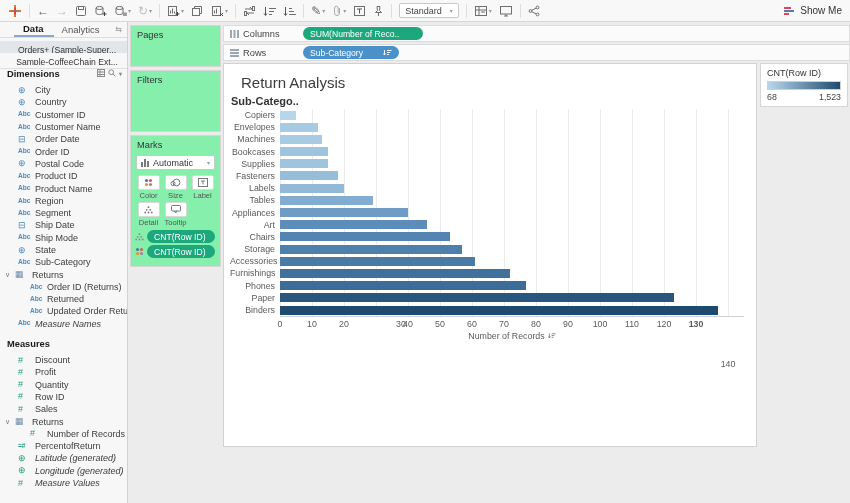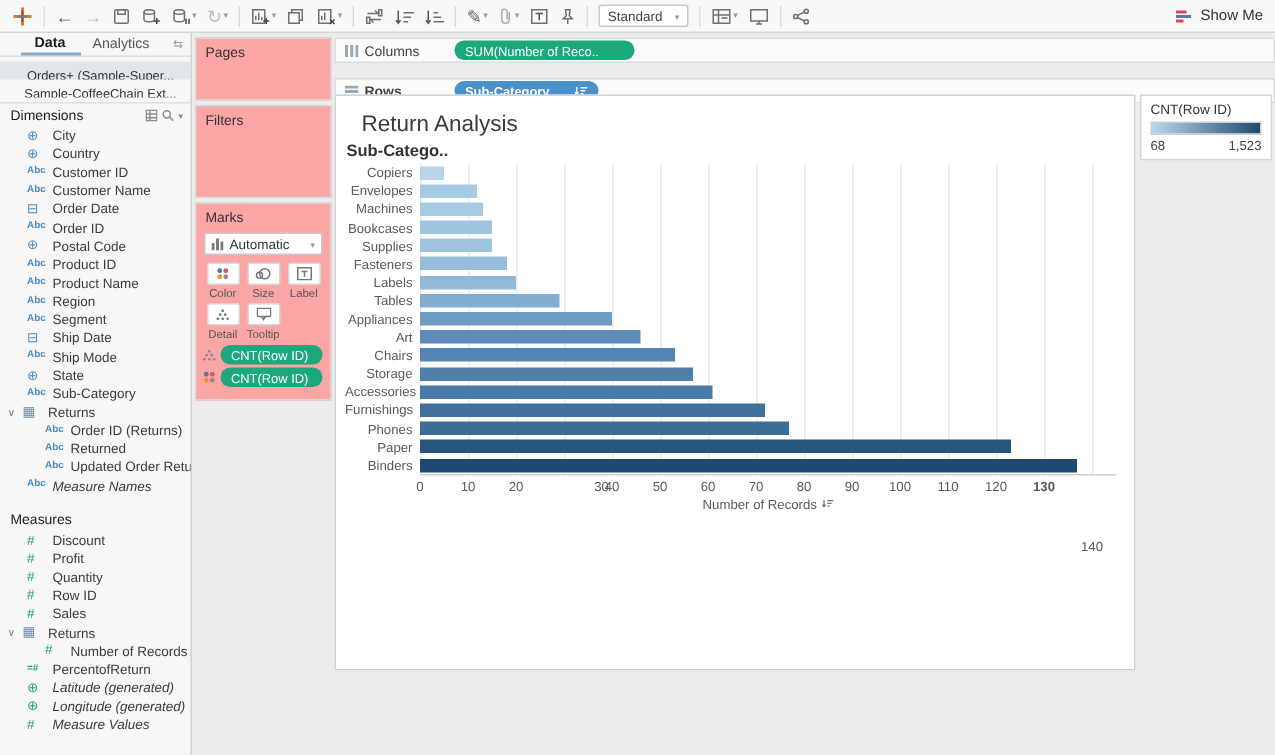--- a/index.html
+++ b/index.html
@@ -21,55 +21,55 @@
 
   
   .left-pane { position:absolute; top:22px; left:0; width:128px; bottom:0; background:#f7f7f7; border-right:1px solid #d2d2d2; }
   .pane-tabs { display:flex; align-items:center; height:16px; border-bottom:1px solid #ddd; font-size:9.5px; }
   .tab-data { padding:0 10px 0 9px; font-weight:bold; color:#1a1a1a; height:100%; display:flex; align-items:center; border-bottom:2px solid #8aa8c6;margin-left:14px; }
   .tab-analytics { padding:0 8px; color:#555; }
   .pane-toggle { margin-left:auto; padding-right:5px; color:#9a9a9a; font-size:8px; }
   .ds-row { display:flex; align-items:center; gap:4px; height:12px; padding-left:7px; font-size:8.6px; color:#333; white-space:nowrap; overflow:hidden;flex-direction:column; }
   .ds-row.selected { background:#e2e6ea; }
   .ds-list { padding:3px 0 3px 0; border-bottom:1px solid #e0e0e0; }
-  .sec-header { display:flex; align-items:center; height:15px; padding:0 5px 0 7px; font-size:9.3px; font-weight:normal; color:#1a1a1a;gap:10px; }
+  .sec-header { display:flex; align-items:flex-start; height:15px; padding:0 5px 0 7px; font-size:9.3px; font-weight:bold; color:#1a1a1a;gap:10px; }
   .sec-icons { margin-left:auto; display:flex; align-items:center; gap:3px; color:#8c8c8c; font-size:8px; }
   .field-row { display:flex; align-items:center; height:12.3px; padding-left:18px; font-size:9px; color:#3c3c3c; white-space:nowrap; overflow:hidden; }
   .field-row.group { padding-left:5px; }
   .field-row.indent { padding-left:30px; }
   .field-row .chev { font-size:7px; color:#7c7c7c; margin-right:2px; width:8px; }
   .f-icon { flex:0 0 17px; font-size:9px; line-height:1; }
   .f-icon.abc { font-size:6.6px; font-weight:bold; letter-spacing:0; }
   .f-icon.calc { font-size:6.6px; font-weight:bold; }
   .italic { font-style:italic; }
   .measures-block { margin-top:9px; }
 
   
   .cards-col { position:absolute; left:130px; top:25px; width:91px; }
-  .card { background:#fca5a5; border:1px solid #d6d6d6; margin-bottom:3px; }
+  .card { background:#86efac; border:1px solid #d6d6d6; margin-bottom:3px; }
   .card-label { font-size:9.3px; color:#333; padding:4px 0 0 6px; }
   .card.pages { height:42px; }
   .card.filters { height:62px; }
   .card.marks { padding-bottom:8px; }
   .marks-type { display:flex; align-items:center; gap:4px; margin:5px 5px 4px 5px; border:1px solid #c9c9c9; border-radius:2px;
                 height:15px; font-size:9px; color:#333; padding:0 4px; background:#fff; }
   .marks-type .caret { margin-left:auto; }
   .marks-grid { display:flex; flex-wrap:wrap; padding:0 4px; }
   .mark-btn { width:27px; margin:1px 0; display:flex; flex-direction:column; align-items:center; }
   .mark-btn .mb-box { width:22px; height:15px; border:1px solid #d8d8d8; border-radius:2px; display:flex; align-items:center; justify-content:center; background:#fff; }
   .mark-btn .mb-label { font-size:7.6px; color:#555; margin-top:1px; }
   .pill-row { display:flex; align-items:center; gap:3px; margin:2px 5px 0 4px; }
   .pill { height:13px; border-radius:7px; color:#fff; font-size:8.6px; display:flex; align-items:center;
           padding:0 7px; white-space:nowrap; overflow:hidden; flex:1; }
   .pill .pill-sort { margin-left:auto; }
 
   
   .shelf { position:absolute; left:223px; right:0; height:17px; background:#fbfbfb; border:1px solid #dcdcdc;
            display:flex; align-items:center; padding-left:6px; gap:5px; }
-  .shelf.columns { top:25px; } .shelf.rows { top:52px;font-weight:bold; }
+  .shelf.columns { top:25px; } .shelf.rows { top:44px; }
   .shelf-label { display:flex; align-items:center; gap:4px; font-size:9.3px; color:#444; width:68px; }
   .shelf .pill { flex:none; }
   .shelf .pill.green { width:120px; }
   .shelf .pill.blue  { width:96px; }
 
   
   .sheet { position:absolute; left:223px; top:63px; width:534px; height:384px; background:#fff; border:1px solid #d2d2d2; }
   .sheet-title { font-size:15px; color:#3b3b3b; padding:10px 0 0 17px; }
   .chart { position:absolute; left:6px; top:31px; right:12px; }
   .row-header { font-size:11px; font-weight:bold; color:#333; padding-left:1px; }

